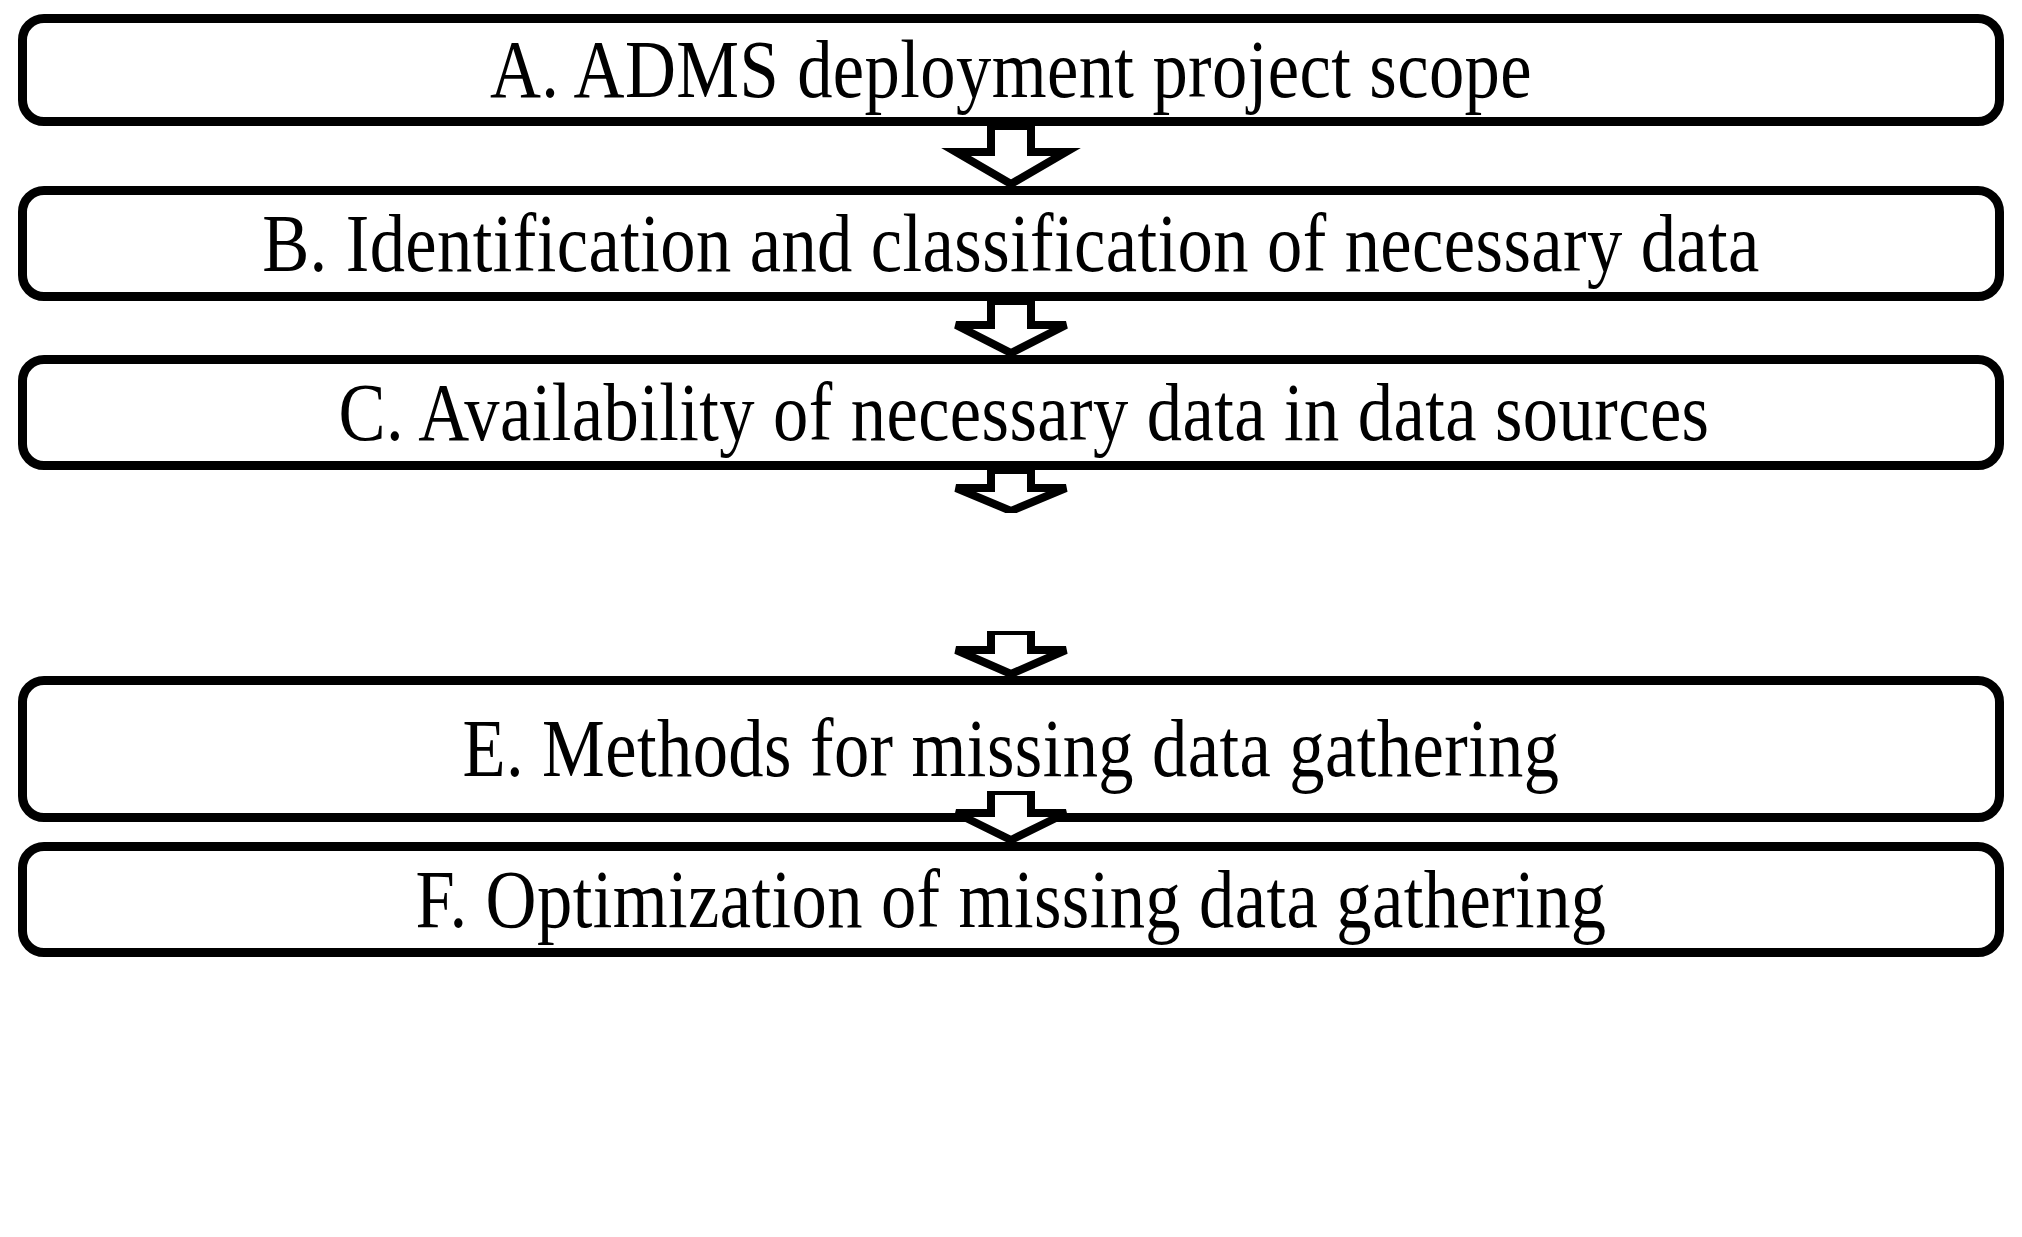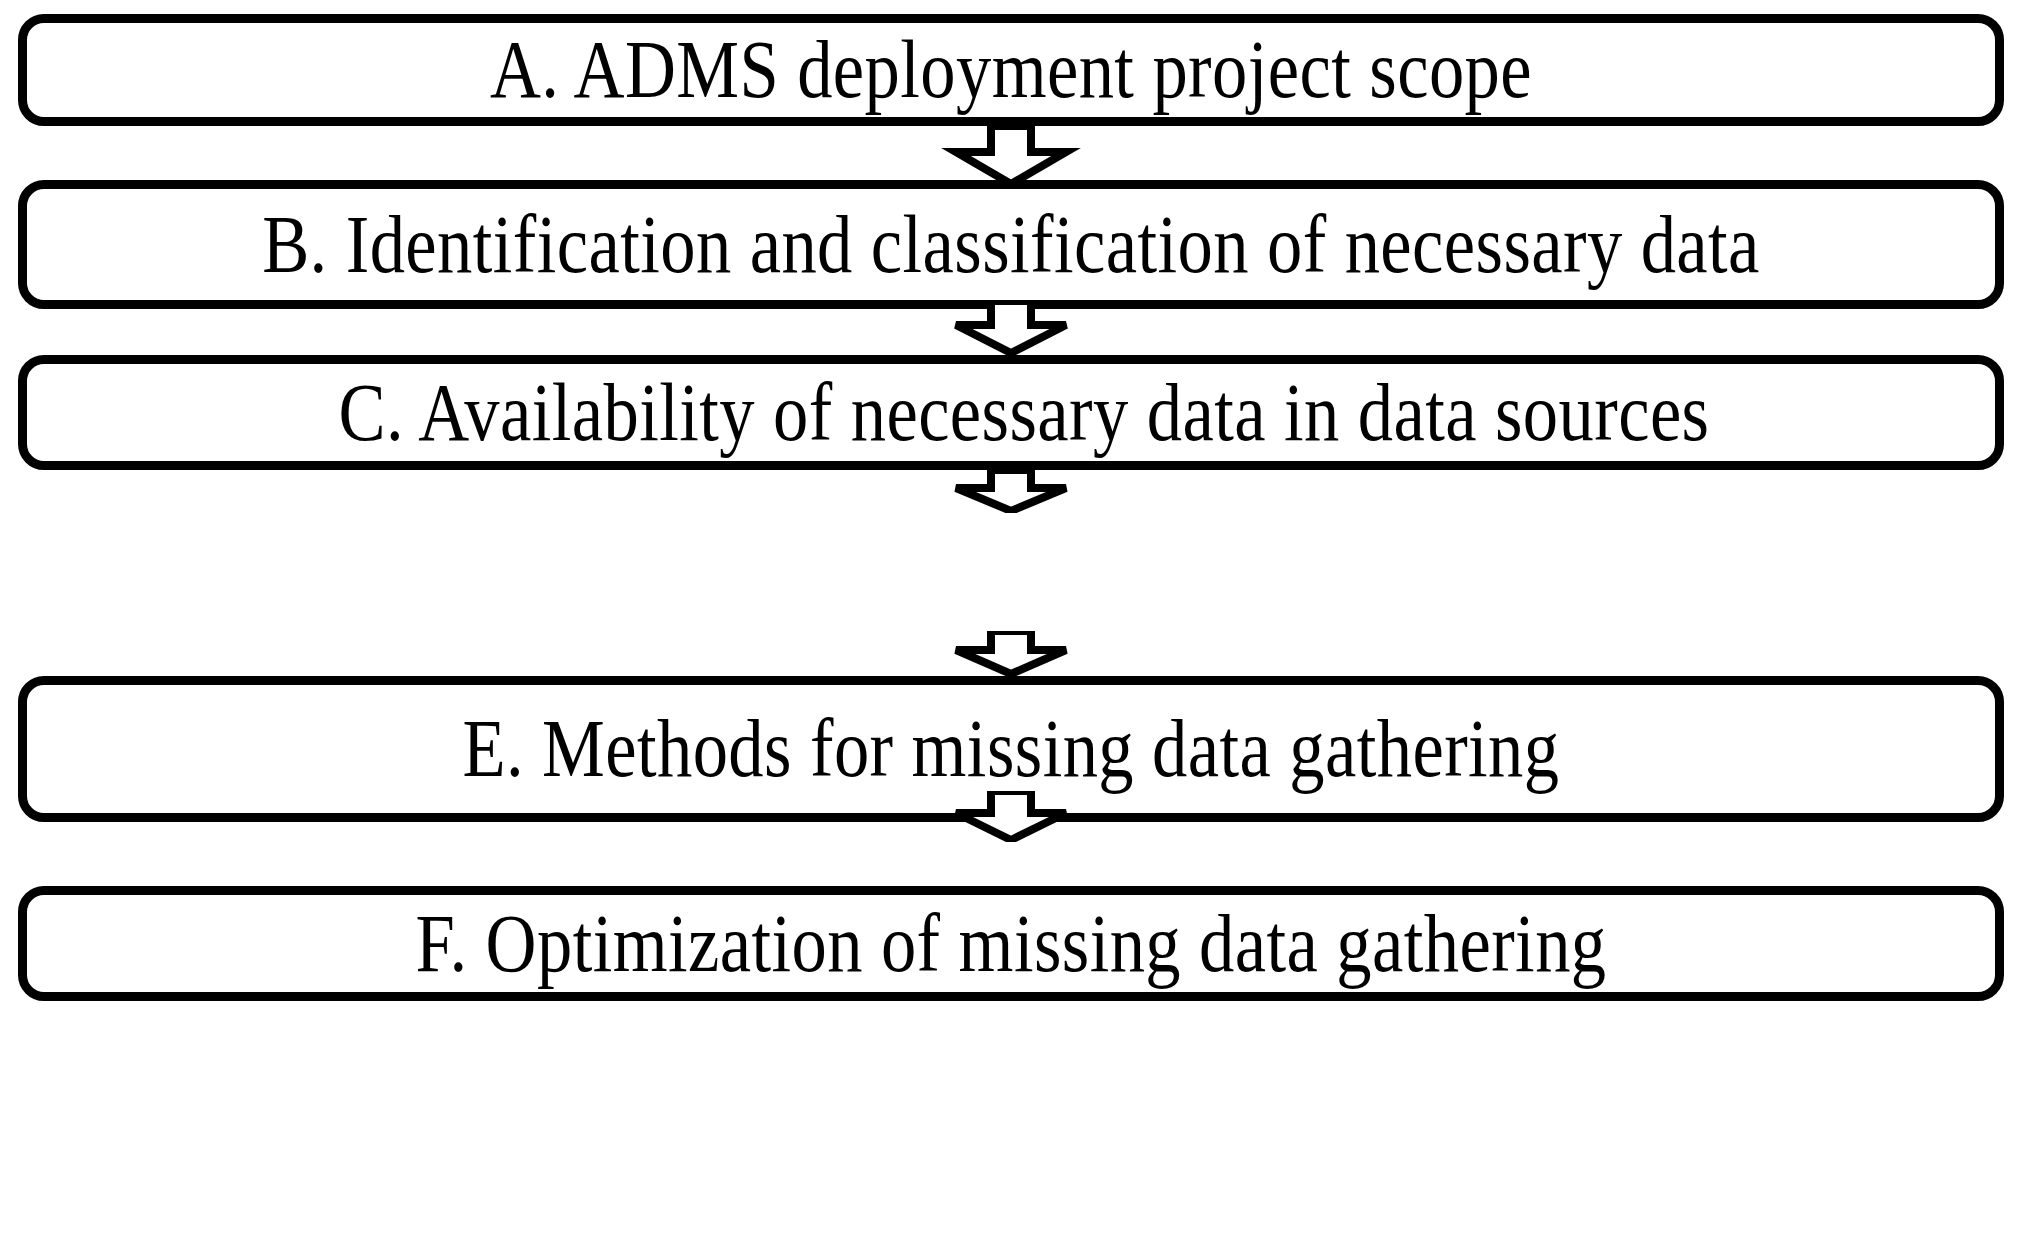--- a/index.html
+++ b/index.html
@@ -44,25 +44,25 @@
     font-size: 82px;
     line-height: 1.0;
     letter-spacing: 0.5px;
     transform: scaleX(0.86);      
     transform-origin: center center;
     white-space: nowrap;
   }
 
   
   .box-a { top: 14px;   height: 112px; justify-content: center; }
-  .box-b { top: 180px;  height: 129px; align-items: center; }
+  .box-b { top: 186px;  height: 115px; align-items: center; }
   .box-c { top: 355px;  height: 115px; padding-left: 26px; }
   .box-d { top: 513px;  height: 118px; }
   .box-e { top: 676px;  height: 146px; }
-  .box-f { top: 842px;  height: 115px; margin-top: 44px; }
+  .box-f { top: 842px;  height: 115px; }
 
   
   .connector {
     position: absolute;
     left: 50%;
     transform: translateX(-50%);
     width: 150px;
   }
   .connector svg {
     display: block;

